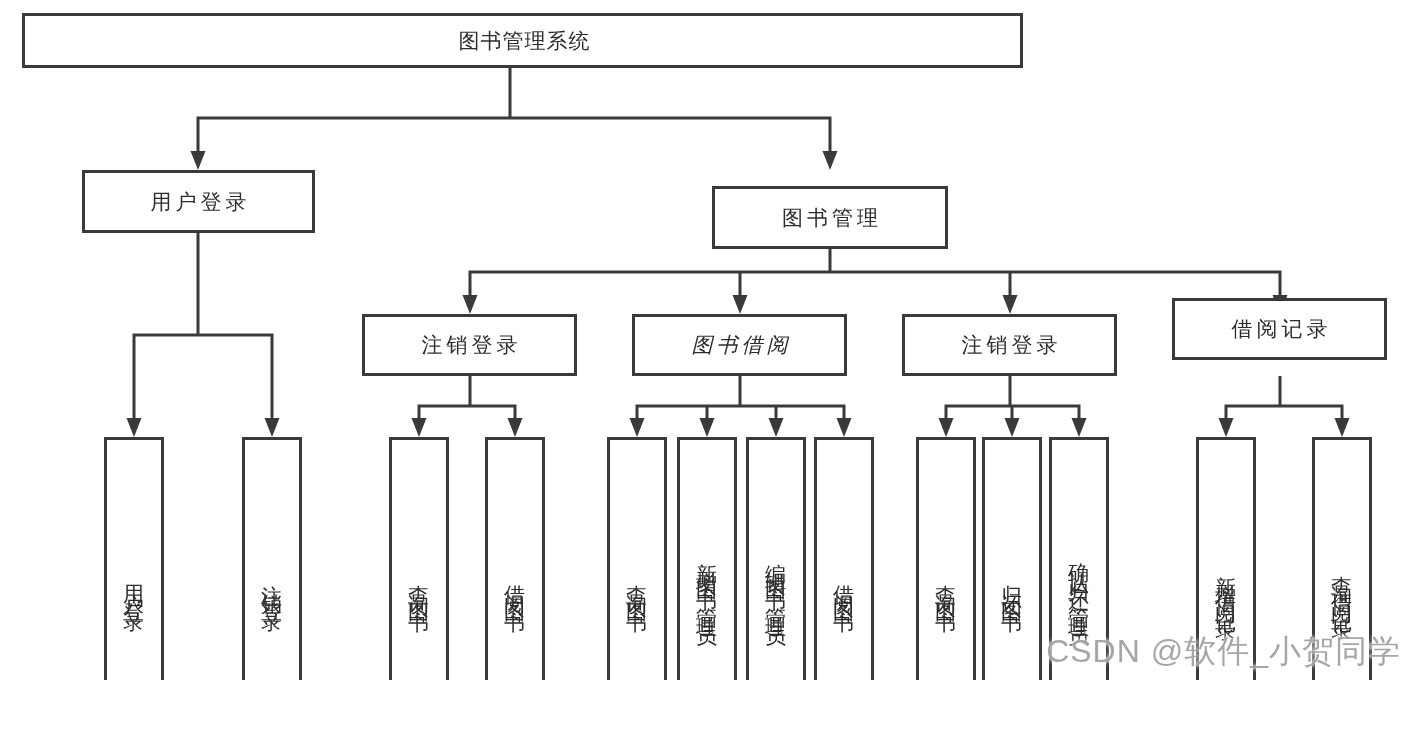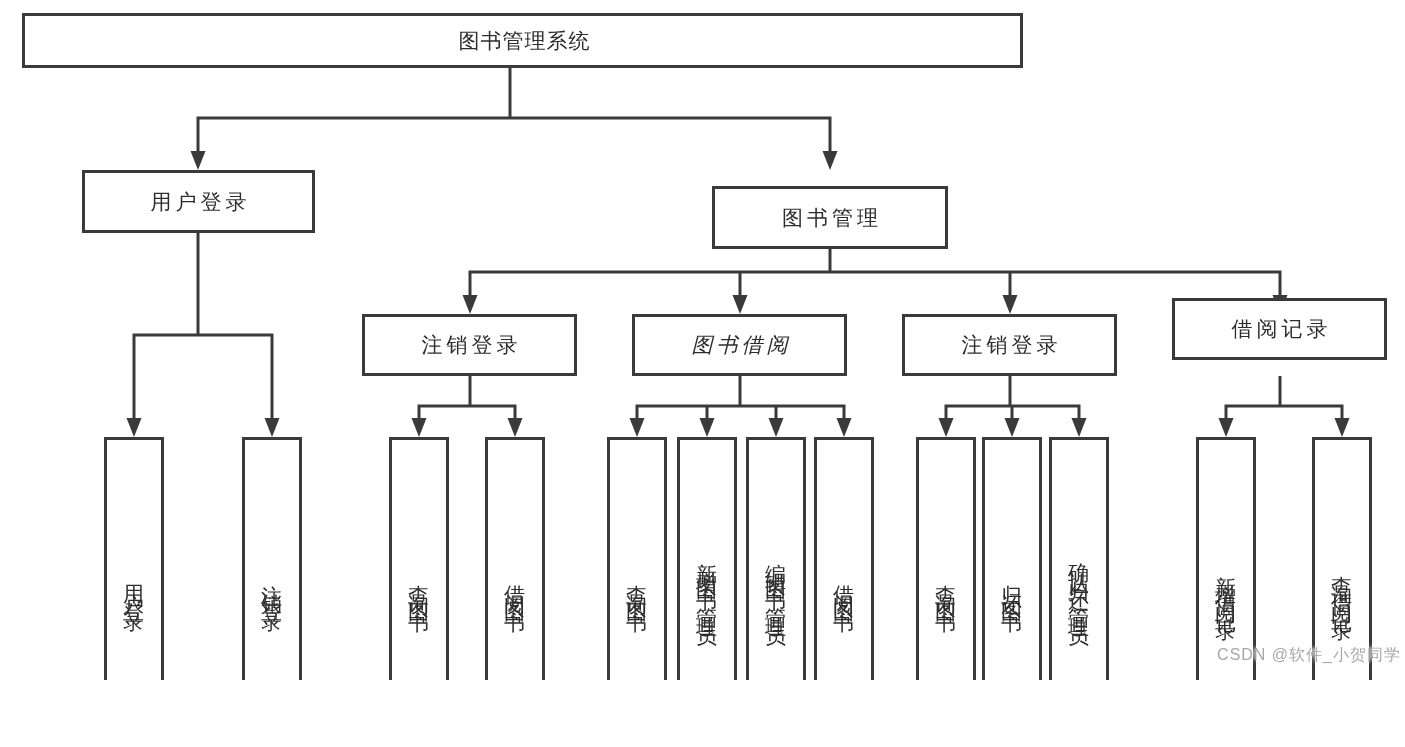--- a/index.html
+++ b/index.html
@@ -49,22 +49,22 @@
     text-orientation: mixed;
     font-size: 21px;
     line-height: 1;
     letter-spacing: 9px;
     white-space: nowrap;
     color: #2d2d2d;
   }
   #watermark {
     position: absolute;
     right: 4px;
-    bottom: 14px;
-    font-size: 16px;
+    bottom: 6px;
+    font-size: 32px;
     letter-spacing: 1px;
     color: rgba(154, 154, 154, 0.88);
     text-shadow: 0 0 3px #ffffff, 0 0 5px #ffffff;
     white-space: nowrap;
     z-index: 5;
     margin-left: 23px;
   }
 </style>
 </head>
 <body>

